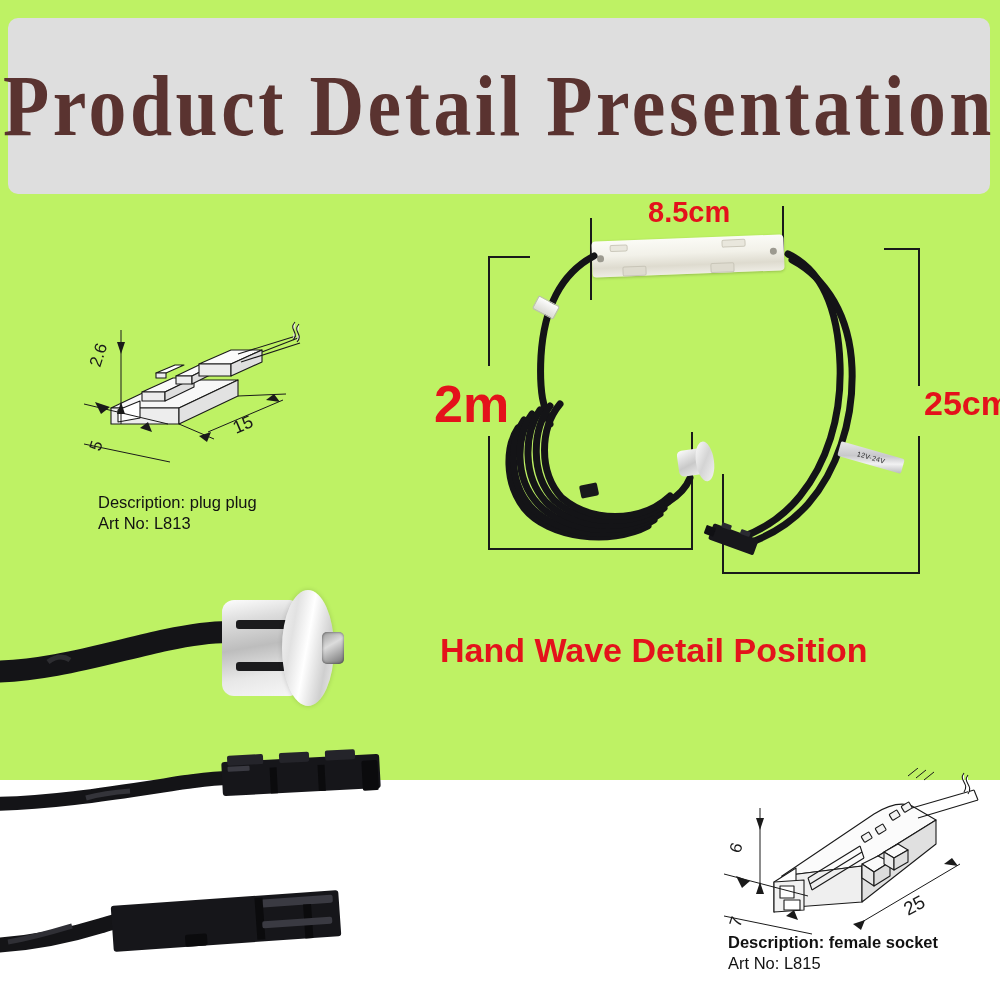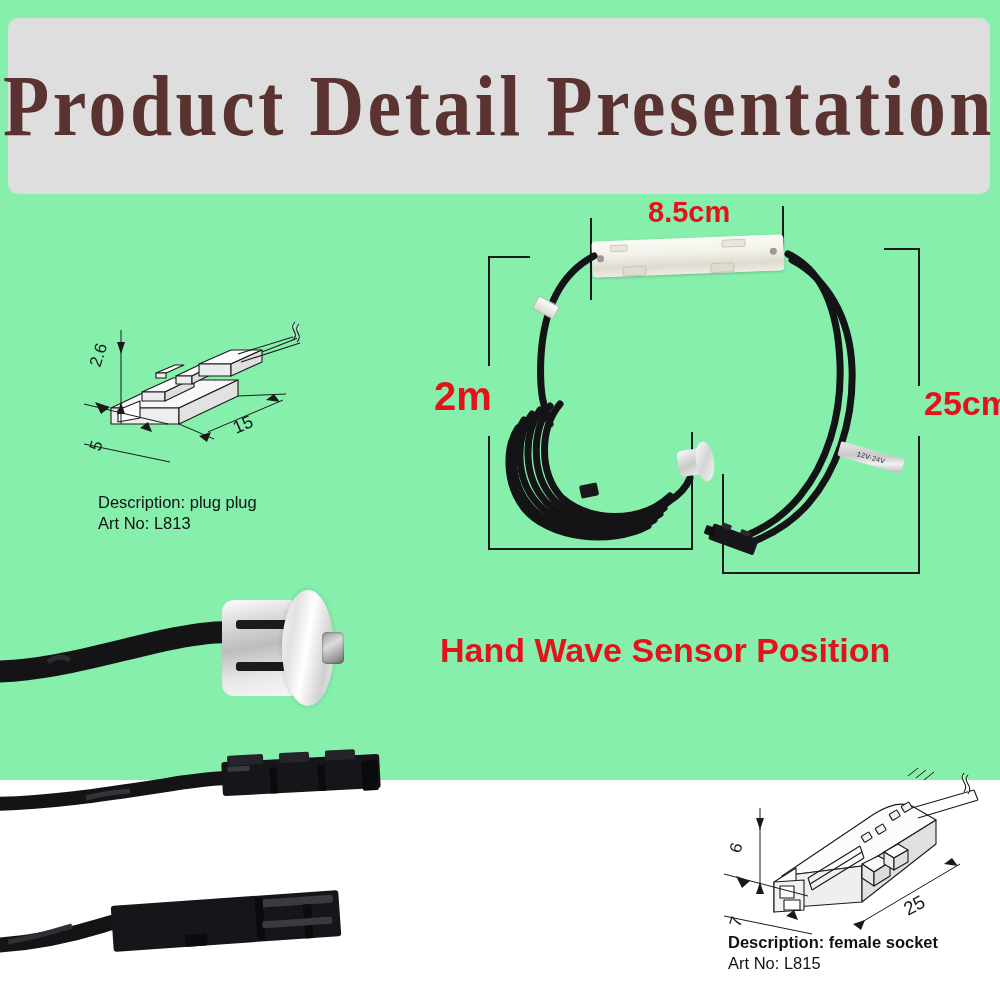--- a/index.html
+++ b/index.html
@@ -3,21 +3,21 @@
 <meta charset="utf-8">
 <style>
   html,body{margin:0;padding:0;}
   body{
     width:1000px;height:1000px;
     background:#ffffff;
     font-family:"Liberation Sans", sans-serif;
     overflow:hidden;
     position:relative;
   }
-  #stage{position:absolute;left:0;top:0;width:1000px;height:780px;background:#86efac;}
+  #stage{position:absolute;left:0;top:0;width:1000px;height:780px;background:#bef264;}
 
   
   .banner{
     position:absolute;left:8px;top:18px;width:982px;height:176px;
     background:#dedede;border-radius:10px;
   }
   .banner-title{
     position:absolute;left:0;top:0;width:982px;height:176px;
     display:flex;align-items:center;justify-content:center;
     color:#5a3330;
@@ -225,37 +225,37 @@
     <div class="photo" style="left:238px;top:246px;width:46px;height:40px;transform:rotate(-8deg);">
       <div style="position:absolute;left:0;top:6px;width:26px;height:26px;border-radius:5px;
                   background:linear-gradient(160deg,#fdfdfd,#c9c9c9 55%,#efefef);"></div>
       <div style="position:absolute;left:18px;top:0;width:18px;height:40px;border-radius:50%;
                   background:linear-gradient(120deg,#ffffff,#d4d4d4 50%,#f6f6f6);"></div>
     </div>
 
     <div class="spec-label" style="left:398px;top:254px;width:66px;height:15px;transform:rotate(16deg);">12V-24V</div>
 
     <div class="lbl-red red" style="left:208px;top:0px;font-size:29px;">8.5cm</div>
-    <div class="lbl-red red" style="left:-6px;top:178px;font-size:40px;">2m</div>
+    <div class="lbl-red red" style="left:-6px;top:178px;font-size:52px;">2m</div>
     <div class="lbl-red red" style="left:484px;top:188px;font-size:34px;">25cm</div>
   </div>
 
   <div class="photo" style="left:-10px;top:590px;width:390px;height:140px;">
     <svg style="position:absolute;left:0;top:0;width:390px;height:140px;">
       <path d="M-6 82 C60 82 120 62 176 50 C200 45 220 42 238 42" stroke="#141417" stroke-width="22" fill="none" stroke-linecap="round"></path>
       <path d="M58 72 C66 66 74 66 80 70" stroke="#2d2d31" stroke-width="5" fill="none"></path>
     </svg>
     <div class="sensor-body" style="left:232px;top:10px;"></div>
     <div class="sensor-slot" style="left:246px;top:30px;width:52px;height:9px;border-radius:3px;"></div>
     <div class="sensor-slot" style="left:246px;top:72px;width:52px;height:9px;border-radius:3px;"></div>
     <div class="sensor-flange" style="left:292px;top:0px;"></div>
     <div class="sensor-win" style="left:332px;top:42px;"></div>
   </div>
 
-  <div class="lbl-red red" style="left:440px;top:631px;font-size:34px;">Hand Wave Sensor Position</div>
+  <div class="lbl-red red" style="left:440px;top:631px;font-size:34px;">Hand Wave Detail Position</div>
 
   <div class="photo" style="left:-10px;top:748px;width:400px;height:100px;">
     <svg style="position:absolute;left:0;top:0;width:400px;height:100px;">
       <path d="M-6 56 C60 56 130 44 196 34 C212 32 226 30 238 30" stroke="#141417" stroke-width="14" fill="none" stroke-linecap="round"></path>
       <path d="M96 50 C110 46 126 44 140 43" stroke="#34343a" stroke-width="5" fill="none"></path>
     </svg>
     <div class="jst" style="left:232px;top:10px;width:158px;height:34px;border-radius:3px;transform:rotate(-3deg);">
       <div class="jst-top" style="left:6px;top:-6px;width:36px;height:10px;border-radius:2px;"></div>
       <div class="jst-top" style="left:58px;top:-6px;width:30px;height:10px;border-radius:2px;"></div>
       <div class="jst-top" style="left:104px;top:-6px;width:30px;height:10px;border-radius:2px;"></div>

